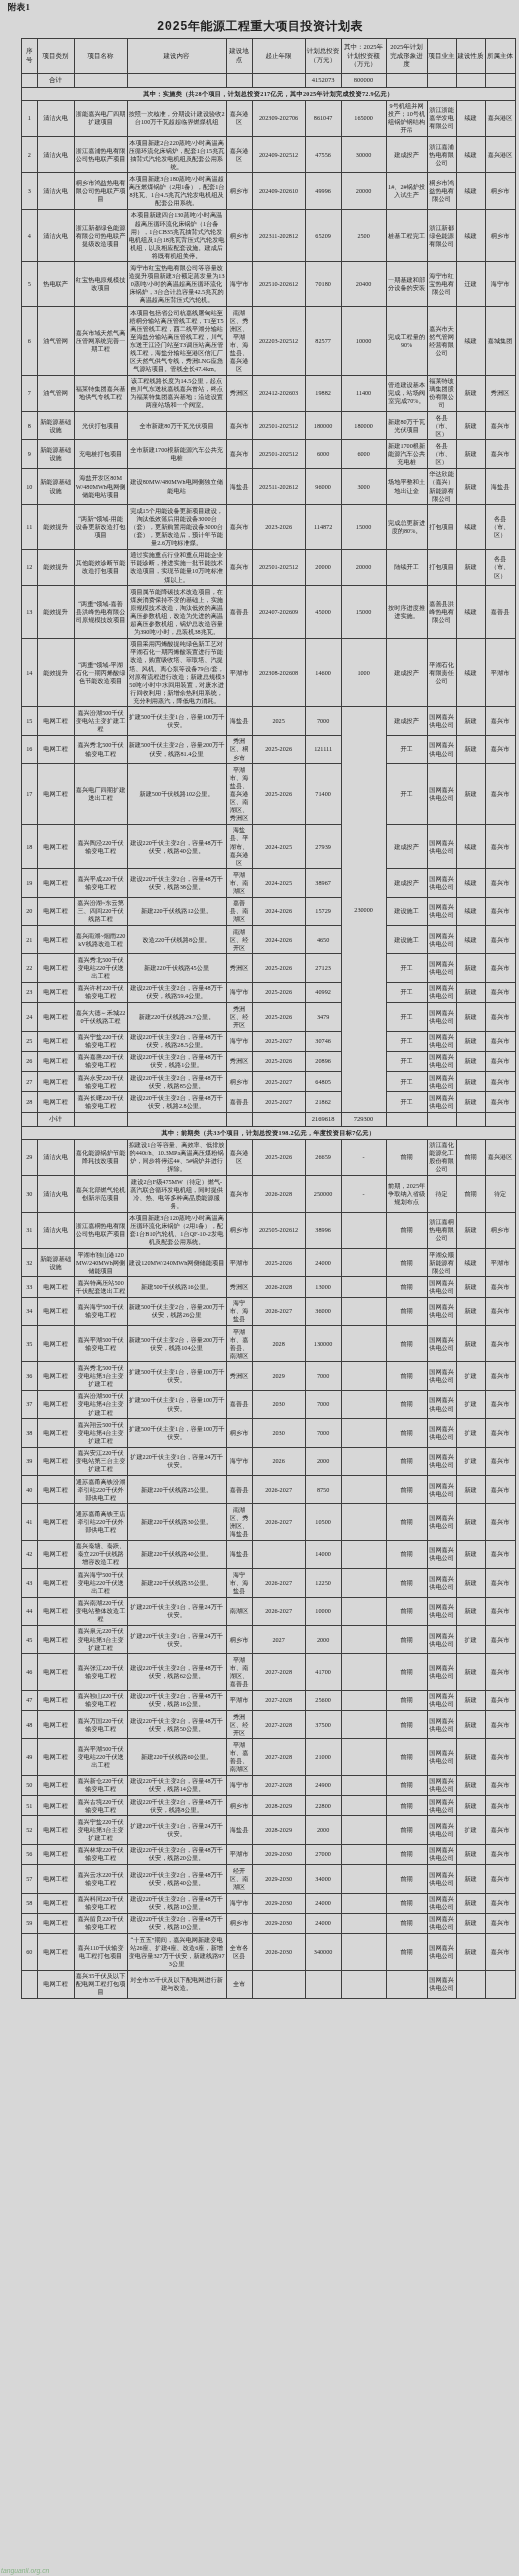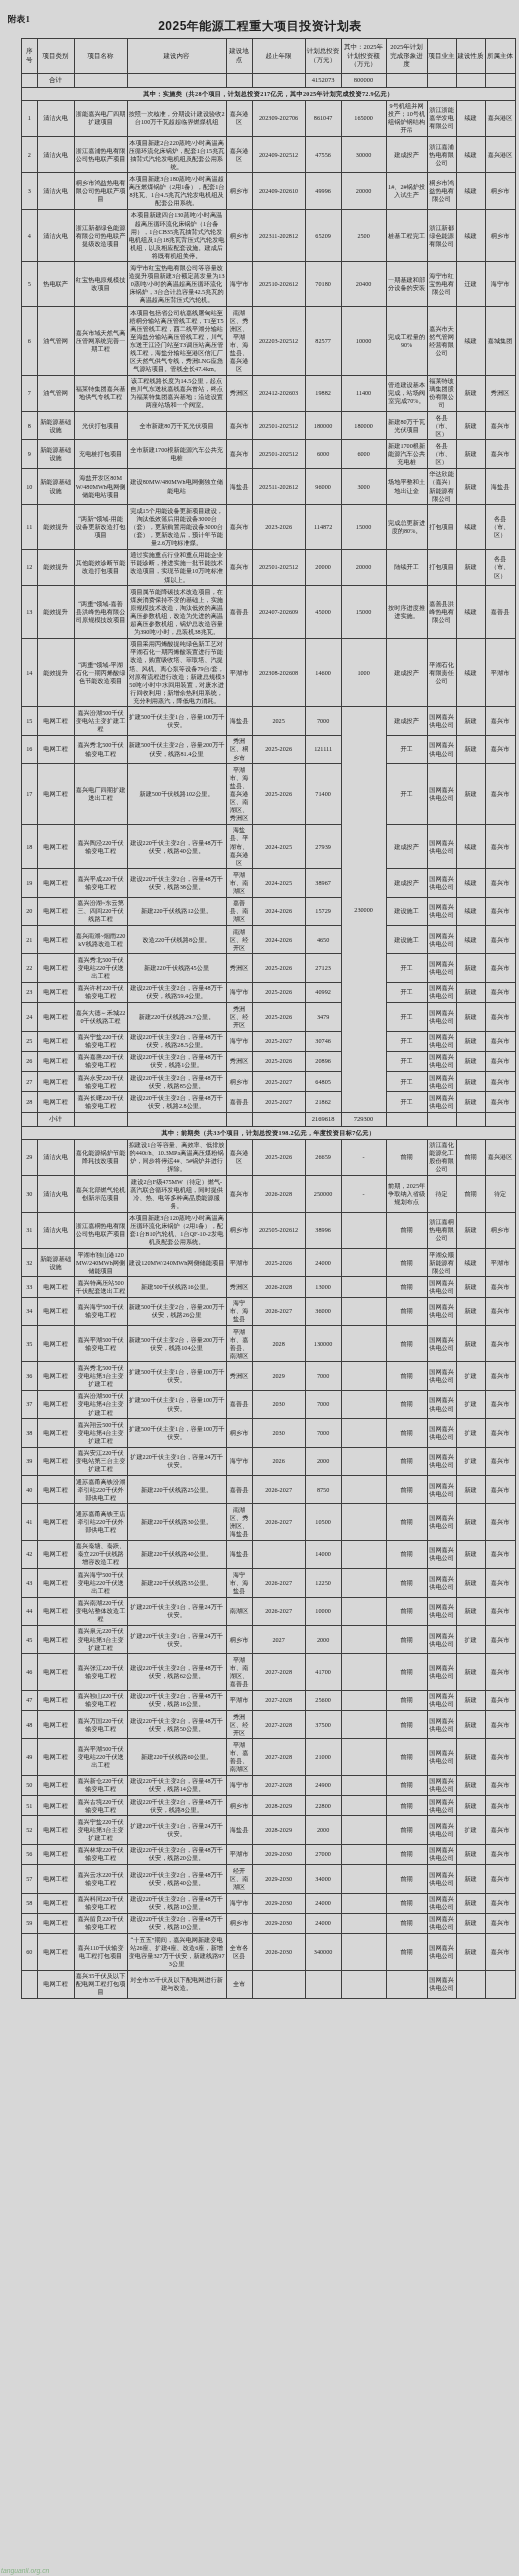--- a/index.html
+++ b/index.html
@@ -1,19 +1,19 @@
 <!DOCTYPE html>
 <html style="font-size:8.3px"><head>
 <meta charset="utf-8">
 <style>
   html,body{margin:0;padding:0;}
   body{background:#cfcfcf;font-family:"Liberation Sans","DejaVu Sans",sans-serif;color:#1f1f1f;}
   .page{position:relative;width:520px;height:2576px;overflow:hidden;background:#d7d7d7;margin:0 auto;}
-  .doc-tag{position:absolute;left:7.8px;top:14px;font-size:8.8px;font-weight:bold;font-family:"Liberation Serif","DejaVu Serif",serif;}
-  .doc-title{position:absolute;top:17.7px;left:0;width:100%;text-align:center;font-size:12px;font-weight:bold;letter-spacing:0.5px;font-family:Liberation Sans, sans-serif;}
+  .doc-tag{position:absolute;left:7.8px;top:2px;font-size:8.8px;font-weight:bold;font-family:"Liberation Serif","DejaVu Serif",serif;}
+  .doc-title{position:absolute;top:17.7px;left:0;width:100%;text-align:center;font-size:12px;font-weight:bold;letter-spacing:0.5px;font-family:Liberation Mono, monospace;}
   table.grid{position:absolute;left:21px;top:38px;width:494px;border-collapse:collapse;table-layout:fixed;}
   table.grid th,table.grid td{
     border:0.8px solid #3e3e3e;
     font-size:6.2px;line-height:1.3;text-align:center;vertical-align:middle;
     padding:1.6px 1px;word-break:break-all;background:transparent;
     font-family:"Liberation Serif","DejaVu Serif",serif;
   }
   table.grid th{font-weight:normal;font-size:6.5px;padding:4.2px 1px;}
   td.section-cell{font-weight:bold;font-size:7.3px;padding:4.7px 1px;letter-spacing:0.3px;}
   td.name-cell{padding:1.6px 1.6px;}

